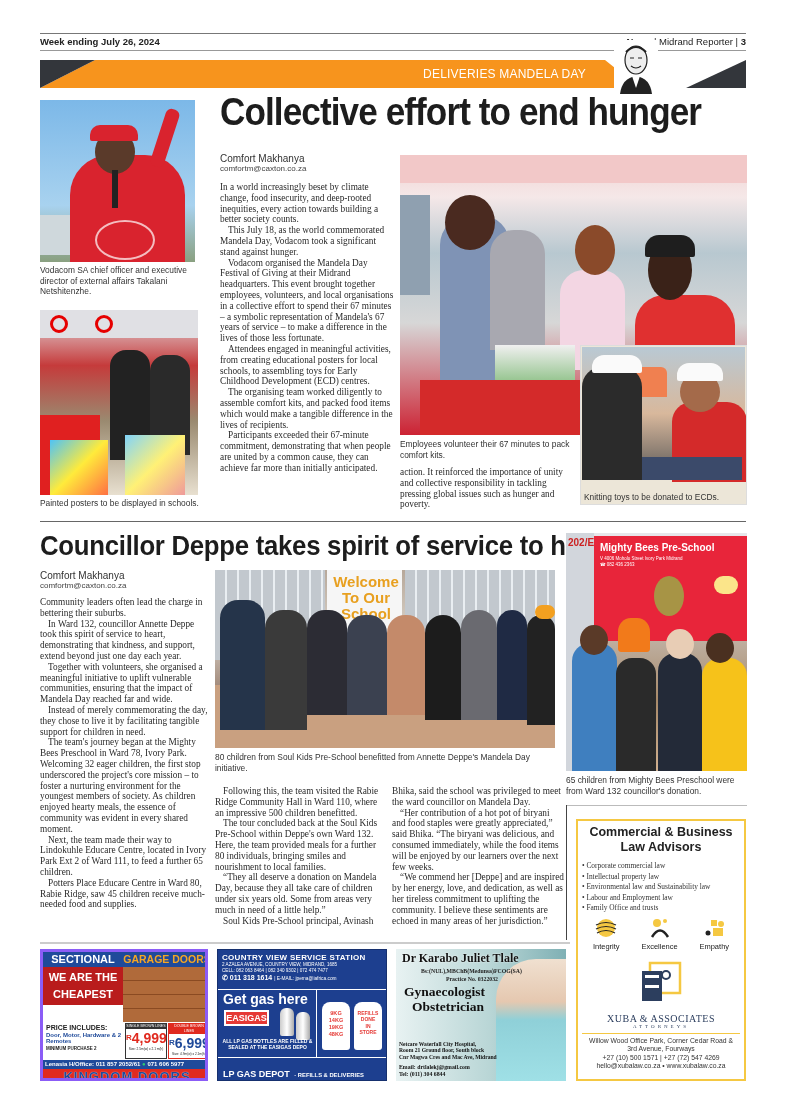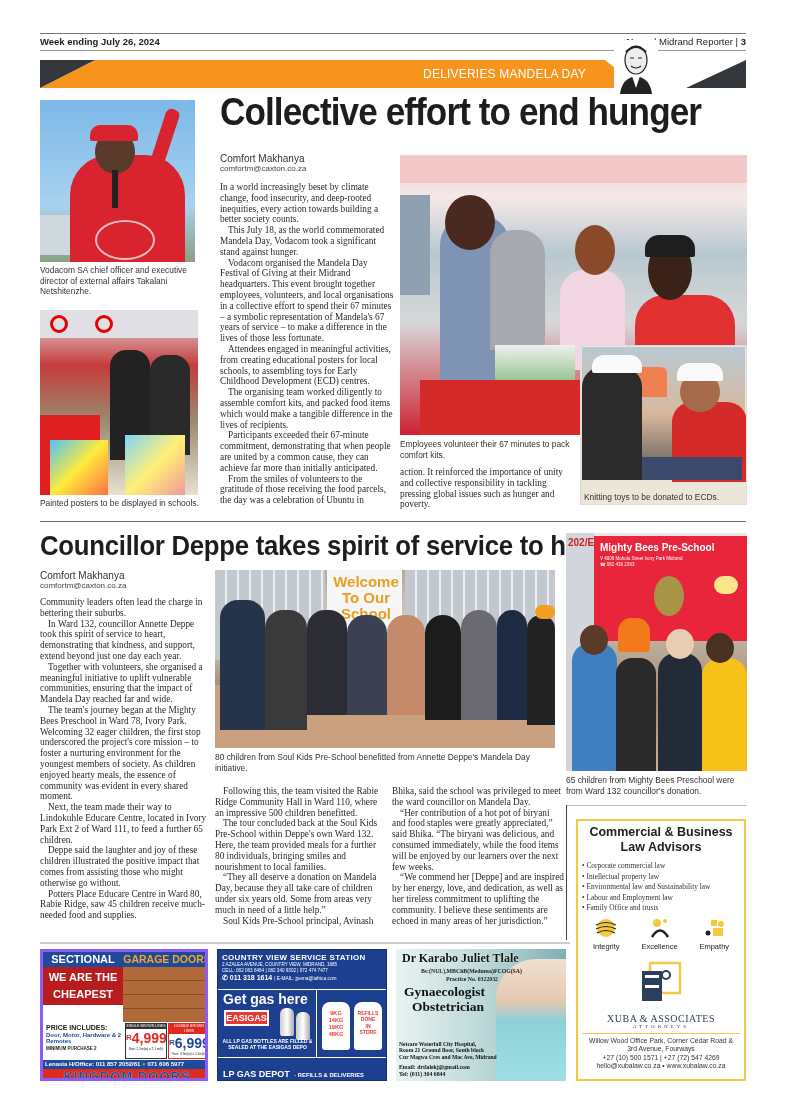--- a/index.html
+++ b/index.html
@@ -84,21 +84,20 @@
   <div class="byline-name">Comfort Makhanya</div>
   <div class="byline-email">comfortm@caxton.co.za</div>
 </div>
 <div class="abs body-text" style="left:220px; top:182px; width:176px;">
   <p class="first">In a world increasingly beset by climate change, food insecurity, and deep-rooted inequities, every action towards building a better society counts.</p>
   <p>This July 18, as the world commemorated Mandela Day, Vodacom took a significant stand against hunger.</p>
   <p>Vodacom organised the Mandela Day Festival of Giving at their Midrand headquarters. This event brought together employees, volunteers, and local organisations in a collective effort to spend their 67 minutes – a symbolic representation of Mandela's 67 years of service – to make a difference in the lives of those less fortunate.</p>
   <p>Attendees engaged in meaningful activities, from creating educational posters for local schools, to assembling toys for Early Childhood Development (ECD) centres.</p>
   <p>The organising team worked diligently to assemble comfort kits, and packed food items which would make a tangible difference in the lives of recipients.</p>
   <p>Participants exceeded their 67-minute commitment, demonstrating that when people are united by a common cause, they can achieve far more than initially anticipated.</p>
-  <p>From the smiles of volunteers to the gratitude of those receiving the food parcels, the day was a celebration of Ubuntu in</p>
 </div>
 
 <div class="photo" style="left:400px; top:155px; width:347px; height:280px; background:linear-gradient(180deg,#f0d0d0 0%,#f5e8e8 15%,#b8c8d0 35%,#d7d7d7 60%,#c23 100%);">
   <div class="abs" style="left:0; top:0; width:347px; height:28px; background:#f2c8c8;"></div>
   <div class="abs" style="left:0; top:40px; width:30px; height:100px; background:#8fa0b0;"></div>
   <div class="abs" style="left:40px; top:60px; width:70px; height:220px; background:#7f93b5; border-radius:30px 30px 0 0;"></div>
   <div class="abs" style="left:45px; top:40px; width:50px; height:55px; background:#4a2a20; border-radius:50%;"></div>
   <div class="abs" style="left:90px; top:75px; width:55px; height:120px; background:#a8a8b0; border-radius:24px 24px 0 0;"></div>
   <div class="abs" style="left:160px; top:115px; width:65px; height:100px; background:#f3d6e3; border-radius:24px 24px 0 0;"></div>
   <div class="abs" style="left:175px; top:70px; width:40px; height:50px; background:#8a4a2a; border-radius:50%;"></div>
@@ -132,23 +131,23 @@
 <h2 class="headline2">Councillor Deppe takes spirit of service to heart</h2>
 
 <div class="abs" style="left:40px; top:570px; width:170px;">
   <div class="byline-name">Comfort Makhanya</div>
   <div class="byline-email">comfortm@caxton.co.za</div>
 </div>
 <div class="abs body-text" style="left:40px; top:597px; width:172px;">
   <p class="first">Community leaders often lead the charge in bettering their suburbs.</p>
   <p>In Ward 132, councillor Annette Deppe took this spirit of service to heart, demonstrating that kindness, and support, extend beyond just one day each year.</p>
   <p>Together with volunteers, she organised a meaningful initiative to uplift vulnerable communities, ensuring that the impact of Mandela Day reached far and wide.</p>
+  <p>Instead of merely commemorating the day, they chose to live it by facilitating tangible support for children in need.</p>
   <p>The team's journey began at the Mighty Bees Preschool in Ward 78, Ivory Park. Welcoming 32 eager children, the first stop underscored the project's core mission – to foster a nurturing environment for the youngest members of society. As children enjoyed hearty meals, the essence of community was evident in every shared moment.</p>
   <p>Next, the team made their way to Lindokuhle Educare Centre, located in Ivory Park Ext 2 of Ward 111, to feed a further 65 children.</p>
-  <p>Deppe said the laughter and joy of these children illustrated the positive impact that comes from assisting those who might otherwise go without.</p>
   <p>Potters Place Educare Centre in Ward 80, Rabie Ridge, saw 45 children receive much-needed food and supplies.</p>
 </div>
 
 <div class="photo" style="left:215px; top:570px; width:340px; height:178px; background:linear-gradient(180deg,#b7a89a 0%,#d9d2c8 35%,#9a8070 70%,#c9a98a 100%);">
   <div class="abs" style="left:0; top:0; width:110px; height:90px; background:repeating-linear-gradient(90deg,#c2c8ce 0 10px,#e9eef2 10px 12px);"></div>
   <div class="abs" style="left:190px; top:0; width:160px; height:90px; background:repeating-linear-gradient(90deg,#c2c8ce 0 10px,#e9eef2 10px 12px);"></div>
   <div class="abs" style="left:112px; top:0; width:75px; height:110px; background:#f6f6f6;"></div>
   <div class="abs" style="left:116px; top:4px; width:70px; font-family:'Liberation Sans',sans-serif; font-weight:bold; font-size:15px; line-height:16px; color:#e8a020; text-align:center;">Welcome To Our School</div>
   <div class="abs" style="left:0; top:115px; width:340px; height:63px; background:#c9a080;"></div>
   <div class="abs" style="left:5px; top:30px; width:45px; height:130px; background:#25344a; border-radius:18px 18px 0 0;"></div>

